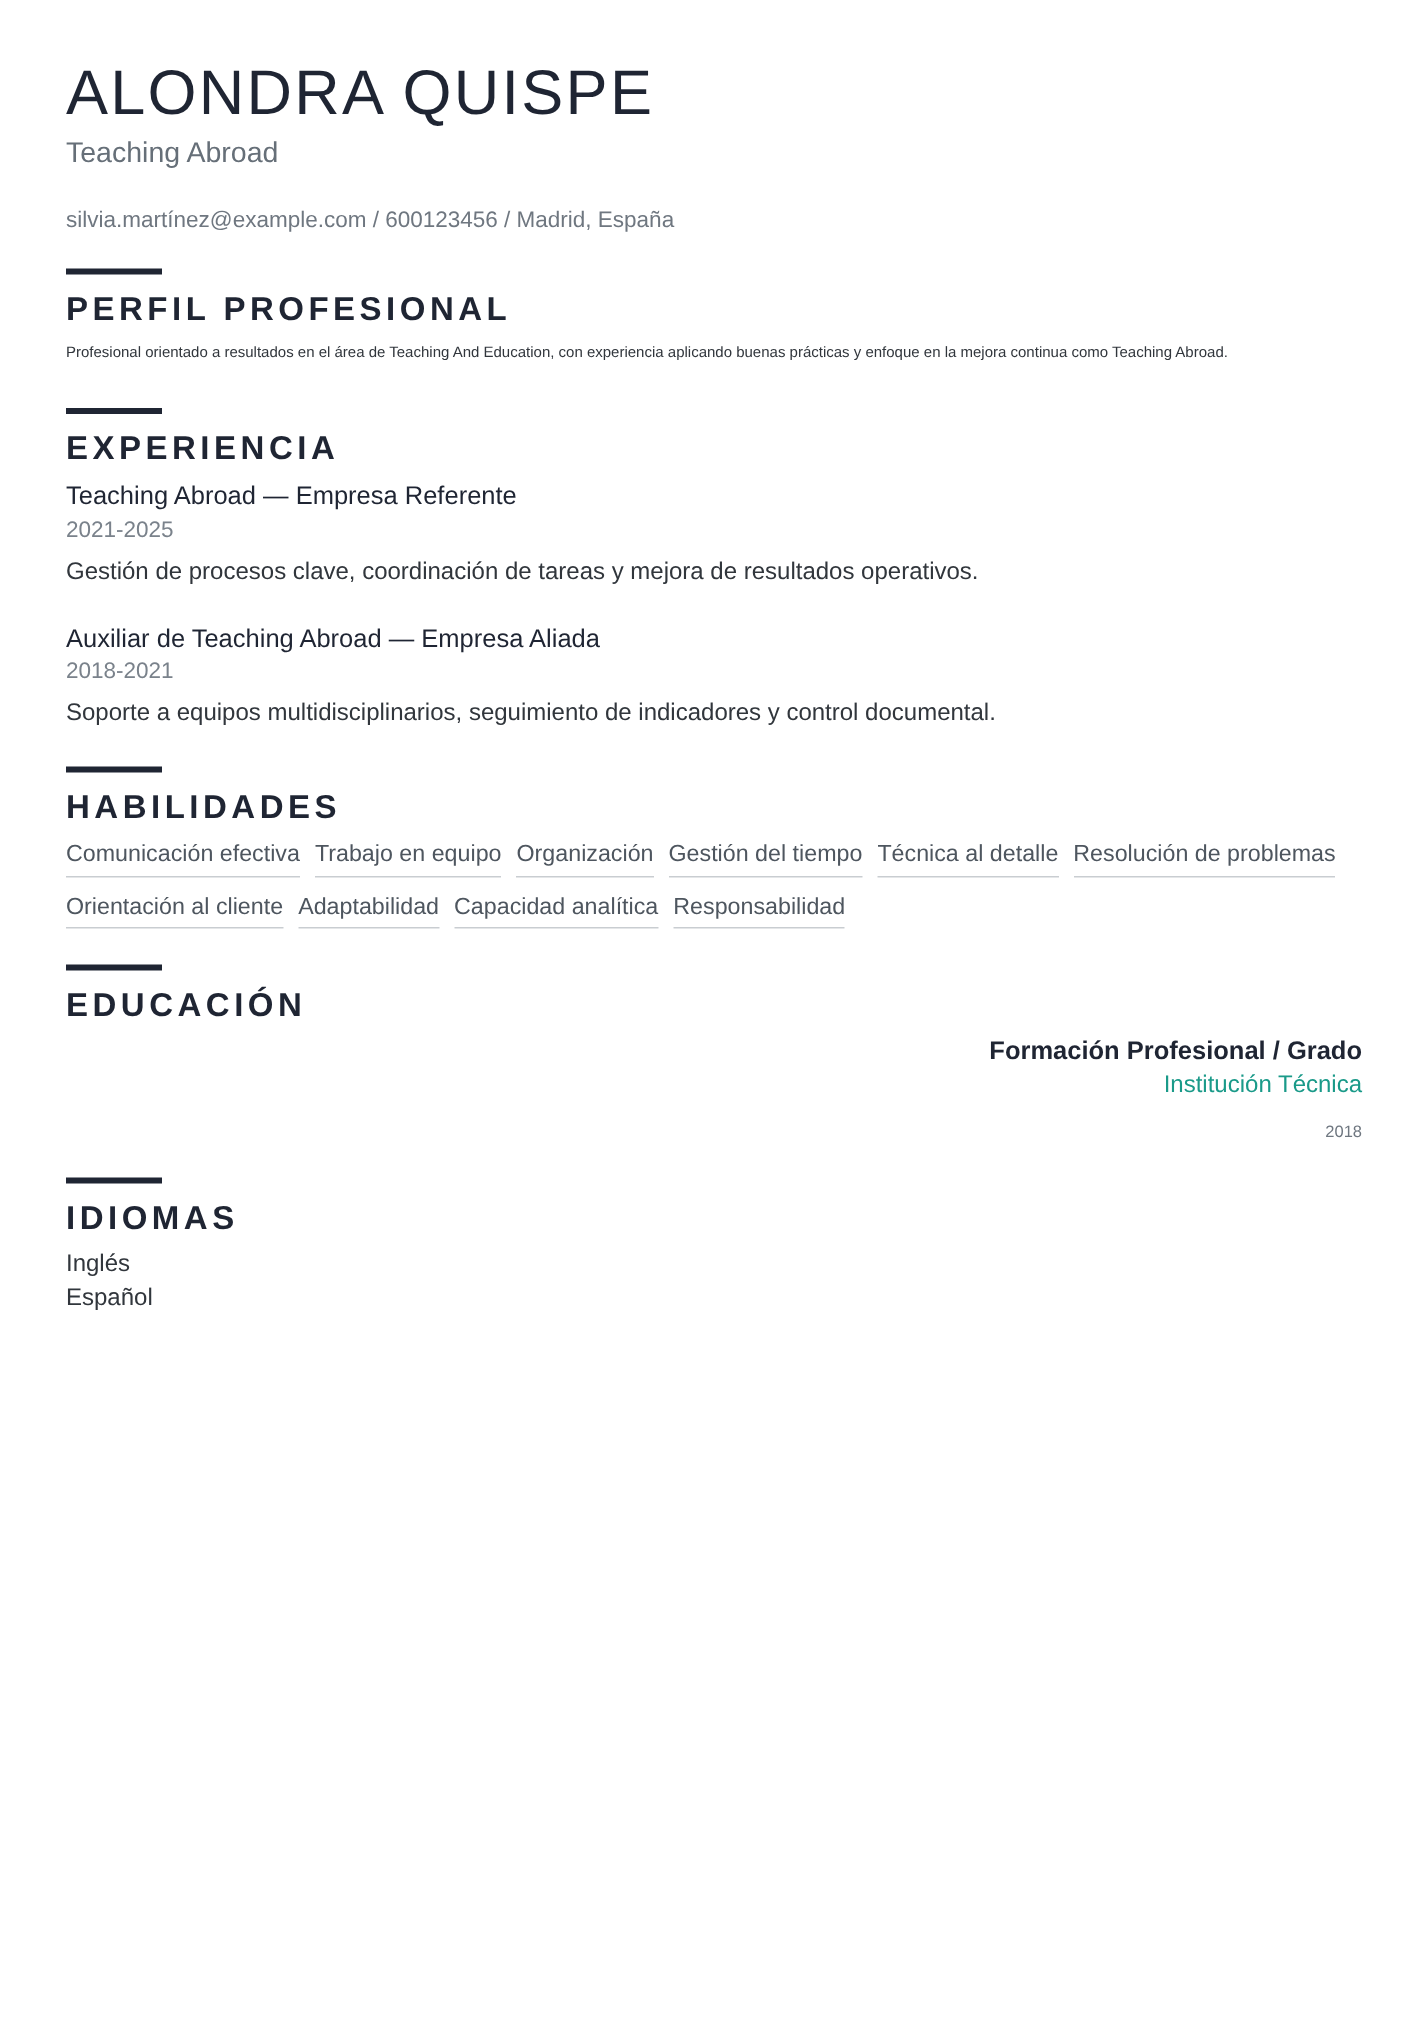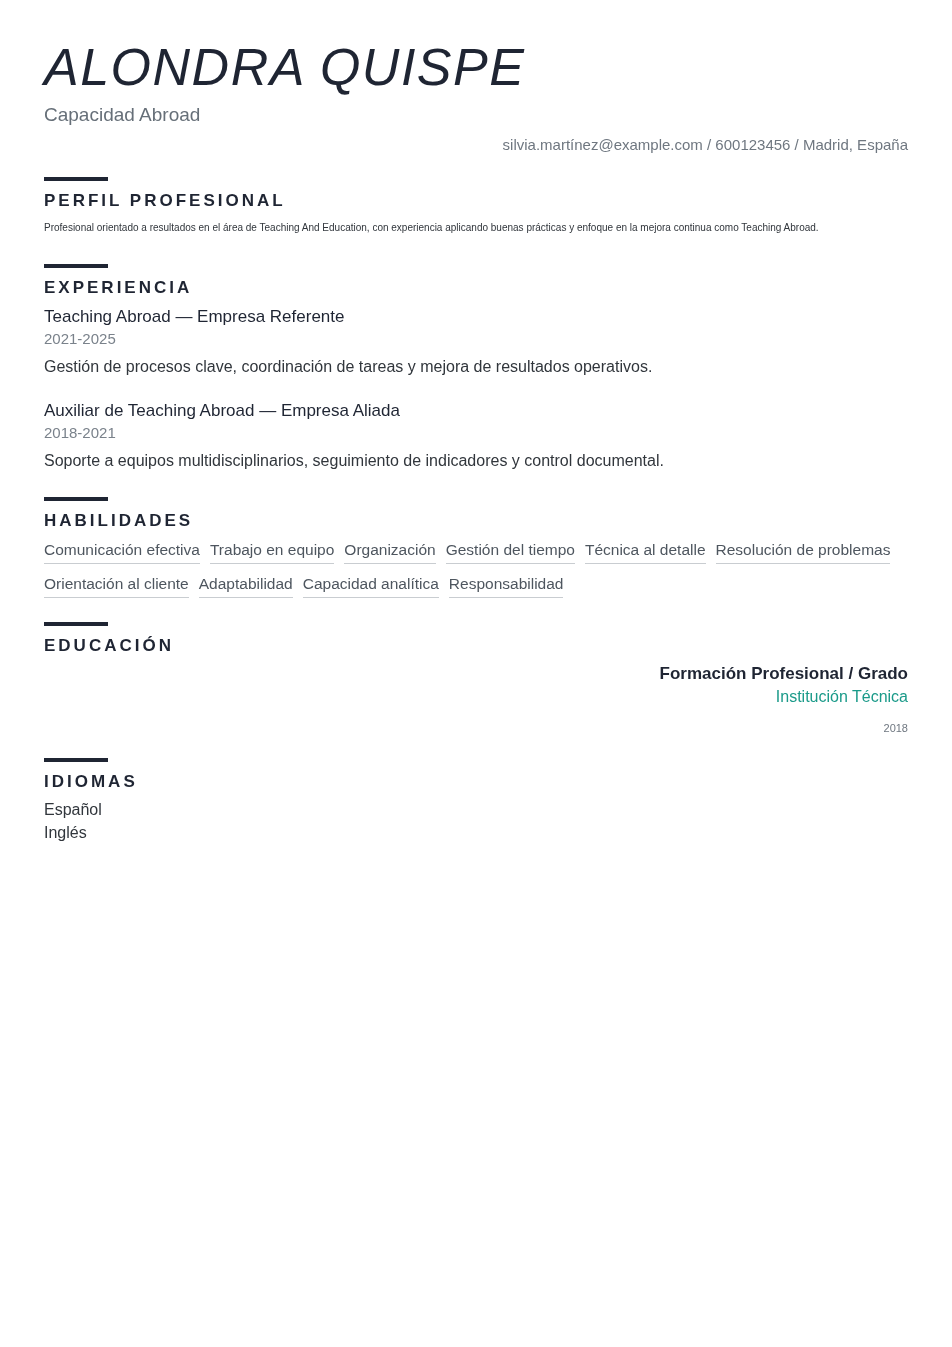--- a/index.html
+++ b/index.html
@@ -16,46 +16,44 @@
   .page {
     position: relative;
     width: 952px;
     height: 1347px;
     background: #ffffff;
     padding: 38px 44px 0 44px;
     font-family: "Liberation Sans", sans-serif;
     overflow: hidden;
   }
   .name {
-    font-size: 52px;
+    font-size: 42px;
     font-weight: 400;
     letter-spacing: 1.5px;
     line-height: 1.15;
     color: var(--primary);
-    font-style: italic;
   }
   .subtitle {
     font-size: 19px;
     color: var(--muted-dark);
     margin-top: 6px;
   }
   .contact {
     font-size: 15px;
     color: var(--muted);
-    margin-top: 10px;
-    text-align: right;
+    margin-top: 24px;
   }
   .section { margin-top: 24px; }
   .section-bar {
     width: 64px;
     height: 4px;
     background: var(--primary);
   }
   .section-heading {
-    font-size: 17px;
+    font-size: 22px;
     font-weight: 700;
     letter-spacing: 3px;
     color: var(--primary);
     margin-top: 10px;
   }
   .profile-text {
     font-size: 10px;
     line-height: 24px;
     color: var(--body-text);
     margin-top: 5px;
@@ -121,21 +119,21 @@
     line-height: 23px;
   }
 </style>
 </head>
 <body>
 
 <div class="page">
 
   <header>
     <div class="name">ALONDRA QUISPE</div>
-    <div class="subtitle">Capacidad Abroad</div>
+    <div class="subtitle">Teaching Abroad</div>
     <div class="contact">silvia.martínez@example.com / 600123456 / Madrid, España</div>
   </header>
 
   <section class="section">
     <div class="section-bar"></div>
     <div class="section-heading">PERFIL PROFESIONAL</div>
     <p class="profile-text">Profesional orientado a resultados en el área de Teaching And Education, con experiencia aplicando buenas prácticas y enfoque en la mejora continua como Teaching Abroad.</p>
   </section>
 
   <section class="section experience-section">
@@ -179,18 +177,18 @@
       <div class="edu-degree">Formación Profesional / Grado</div>
       <div class="edu-institution">Institución Técnica</div>
       <div class="edu-year">2018</div>
     </div>
   </section>
 
   <section class="section">
     <div class="section-bar"></div>
     <div class="section-heading">IDIOMAS</div>
     <div class="lang-list">
+      <div class="lang-item">Inglés</div>
       <div class="lang-item">Español</div>
-      <div class="lang-item">Inglés</div>
     </div>
   </section>
 
 </div>
 
 </body></html>

